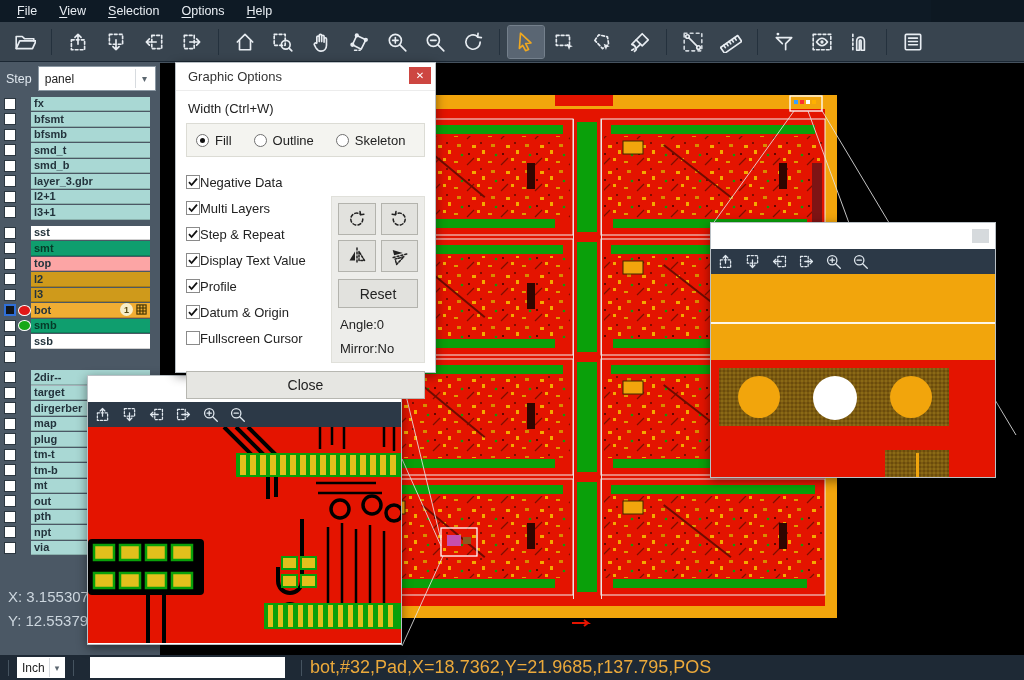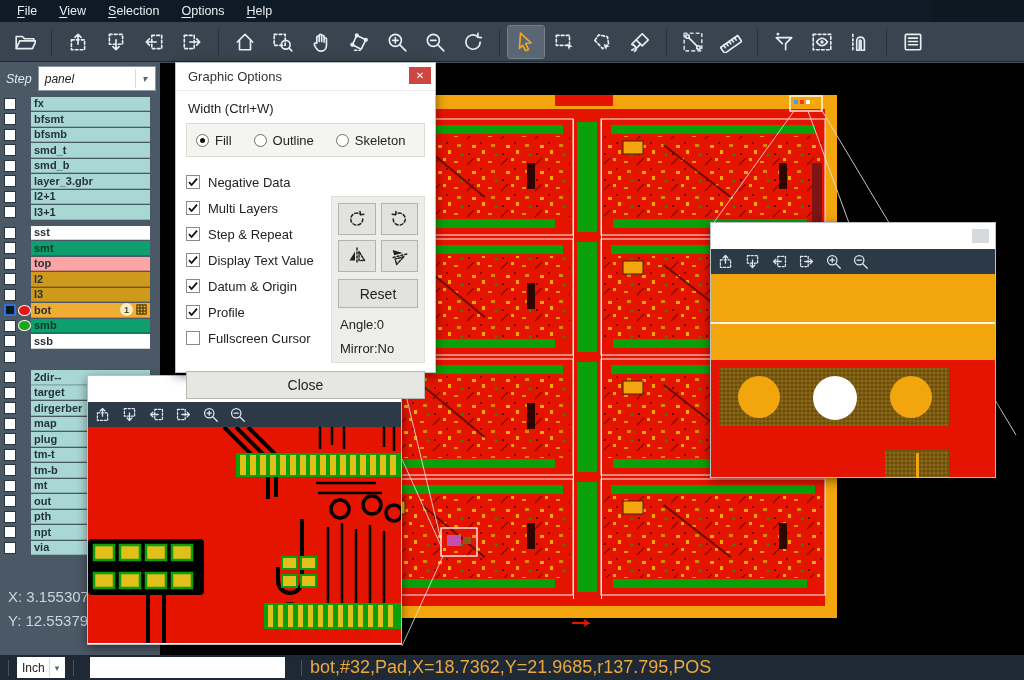--- a/index.html
+++ b/index.html
@@ -19,21 +19,21 @@
              background:#38444f; display:flex; align-items:center; padding-left:6px;
              border-bottom:1px solid #1b2733; z-index:4; }
   .tbtn { width:36px; height:32px; display:flex; align-items:center; justify-content:center;
           color:#e8edf2; margin:0 1px; border-radius:2px; }
   .tbtn.active { background:#5a6673; outline:1px solid #74808c; color:#f0a820; }
   .tsep { width:1px; height:26px; background:#24313d; margin:0 7px; }
 
   
   #sidebar { position:absolute; left:0; top:62px; width:160px; height:593px;
              background:#4b5865; z-index:3; }
-  #steprow { display:flex; align-items:center; height:33px; padding:12px 4px;font-style:italic; }
+  #steprow { display:flex; align-items:center; height:33px; padding:12px 4px; }
   #steplabel { color:#dfe7ee; font-size:12.5px; margin:0 6px 0 2px; }
   #stepselect { flex:1; height:25px; background:#fff; border:1px solid #8b98a3;
                 display:flex; align-items:center; font-size:12px; color:#222;
                 padding-left:6px; position:relative; }
   #stepselect .chev { position:absolute; right:2px; top:2px; bottom:2px; width:18px;
                       border-left:1px solid #d7dbdf; display:flex; align-items:center;
                       justify-content:center; color:#5c6770; font-size:10px; }
   #layers { position:absolute; left:0; top:34px; right:0;font-weight:bold; }
   .lrow { display:flex; align-items:center; height:15.5px; position:relative; }
   .lchk { width:12px; height:12px; background:#fff; border:1px solid #2c3740;
@@ -75,21 +75,21 @@
   #dlg-width { margin:2px 0 7px 2px; }
   #dlg-radios { border:1px solid #dcdcd5; background:#f4f4f0; display:flex;
                 align-items:center; height:34px; padding:0 9px; gap:22px; margin-bottom:10px; }
   .radio { display:flex; align-items:center; gap:6px; }
   .rdot { width:13px; height:13px; border:1px solid #707070; border-radius:50%;
           background:#fff; position:relative; flex:none; }
   .rdot.on::after { content:""; position:absolute; left:3px; top:3px; width:5px; height:5px;
                     border-radius:50%; background:#111; }
   #dlg-cols { display:flex; flex:1; }
   #dlg-checks { flex:1; padding-top:2px; }
-  .chkrow { display:flex; align-items:center; height:26px; gap:8px; }
+  .chkrow { display:flex; align-items:center; height:26px; }
   .cbox { width:14px; height:14px; background:#fff; border:1px solid #8a8a8a; flex:none;
           display:flex; align-items:center; justify-content:center; color:#111; }
   #dlg-right { width:94px; background:#ededea; border:1px solid #e0e0da; padding:6px;
                display:flex; flex-direction:column;margin-top:29px; }
   #dlg-xform { display:grid; grid-template-columns:1fr 1fr; gap:5px; }
   .xbtn { height:32px; background:#e2e2de; border:1px solid #b3b3ad; display:flex;
           align-items:center; justify-content:center; color:#222; }
   #dlg-reset { margin-top:7px; height:29px; background:#e2e2de; border:1px solid #b3b3ad;
                font-size:14px; display:flex; align-items:center; justify-content:center; }
   #dlg-angle, #dlg-mirror { margin-top:9px; margin-left:2px; font-size:13px; }
@@ -814,29 +814,29 @@
                 </svg>
               </span>
               <span>Display Text Value</span>
             </div>
             <div class="chkrow">
               <span class="cbox">
                 <svg width="12" height="12" viewBox="0 0 12 12" fill="none" stroke="#111" stroke-width="1.8">
                   <path d="M2 6.2l2.6 2.8L10 2.6"></path>
                 </svg>
               </span>
-              <span>Datum &amp; Origin</span>
+              <span>Profile</span>
             </div>
             <div class="chkrow">
               <span class="cbox">
                 <svg width="12" height="12" viewBox="0 0 12 12" fill="none" stroke="#111" stroke-width="1.8">
                   <path d="M2 6.2l2.6 2.8L10 2.6"></path>
                 </svg>
               </span>
-              <span>Profile</span>
+              <span>Datum &amp; Origin</span>
             </div>
             <div class="chkrow">
               <span class="cbox"></span>
               <span>Fullscreen Cursor</span>
             </div>
           </div>
         <div id="dlg-right">
           <div id="dlg-xform">
               <div class="xbtn">
                 <svg width="20" height="20" viewBox="0 0 20 20" fill="none" stroke="currentColor" stroke-width="1.5" stroke-linecap="round" stroke-linejoin="round">

